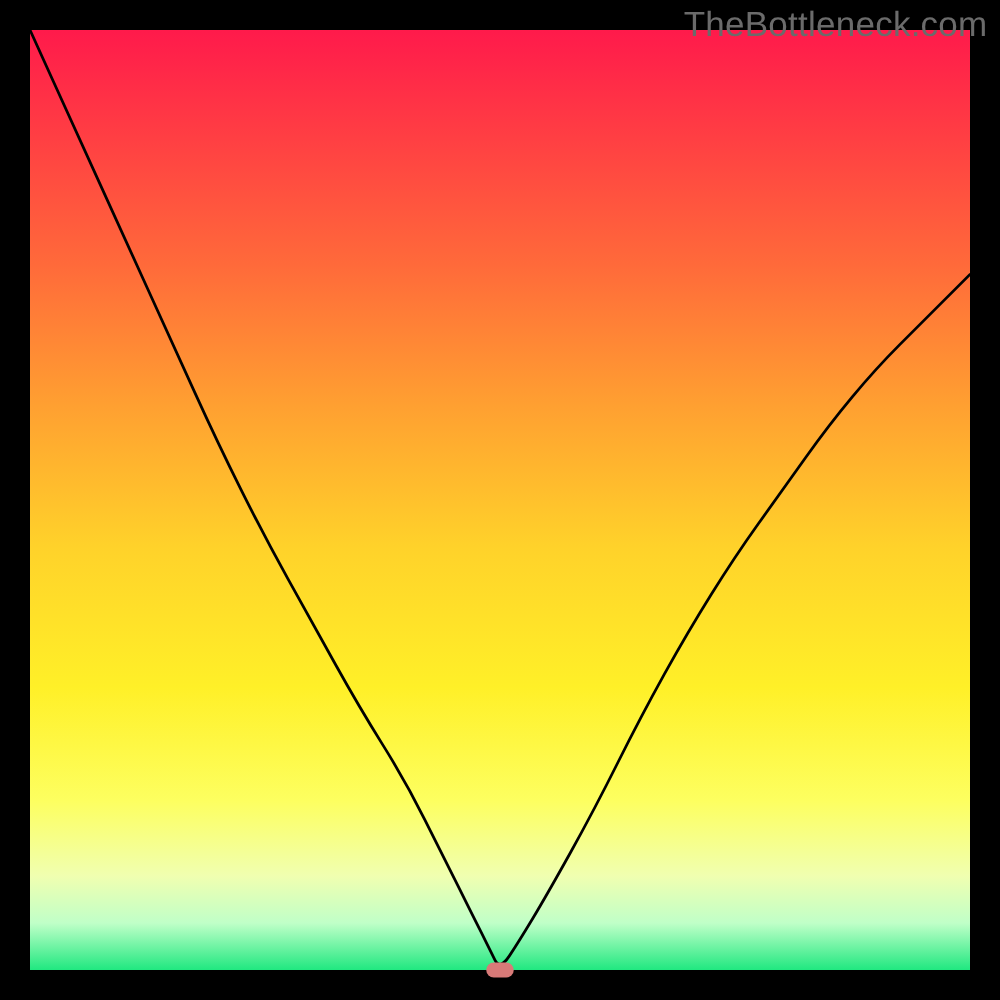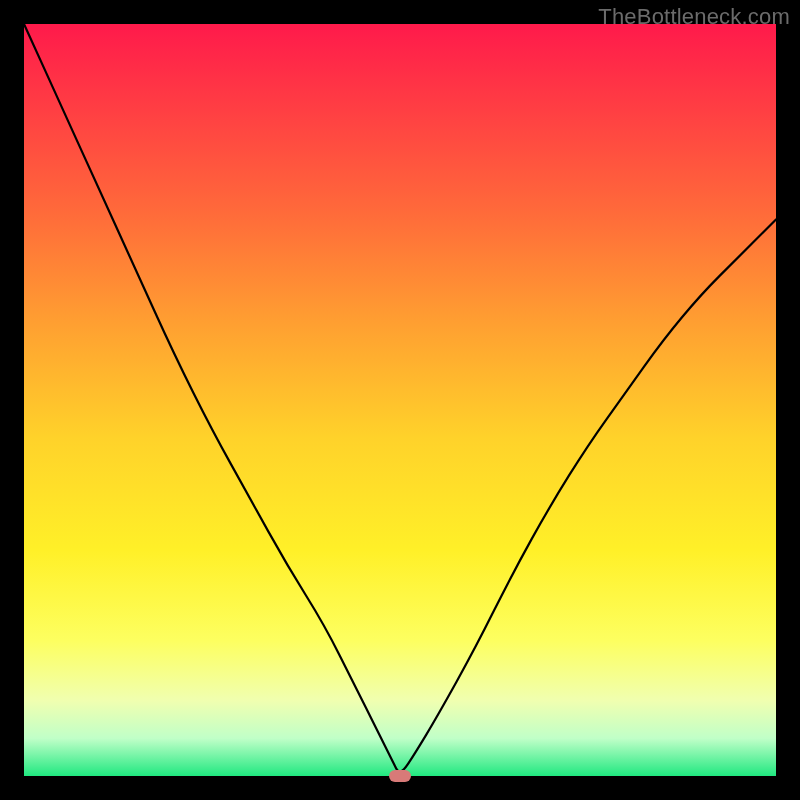--- a/index.html
+++ b/index.html
@@ -27,21 +27,21 @@
       #fdff60 82%,
       #f0ffb0 90%,
       #c0ffc8 95%,
       #20e880 100%);
   }
   .watermark {
     position: absolute;
     top: 4px;
     right: 10px;
     color: #6b6b6b;
-    font-size: 22px;
+    font-size: 28px;
     font-weight: 500;
     z-index: 10;
     letter-spacing: 0.2px;
   }
   svg.curve {
     position: absolute;
     left: 0; top: 0;
     width: 752px; height: 752px;
     z-index: 5;
   }

